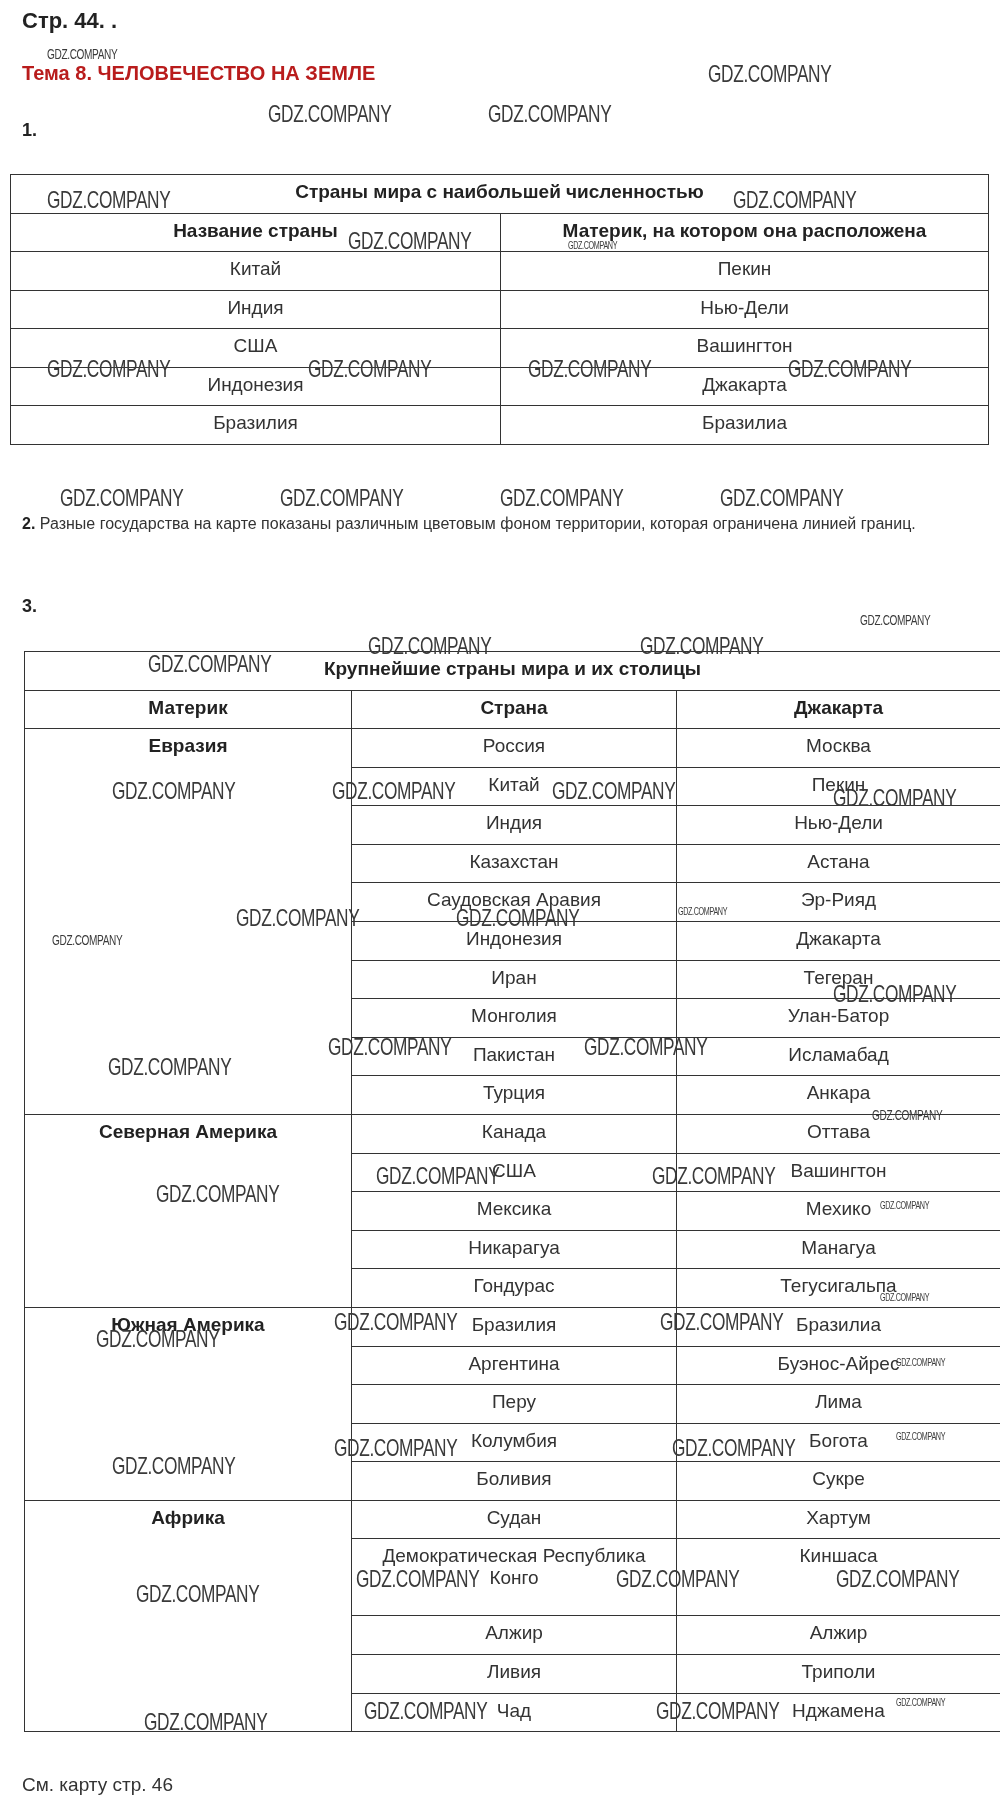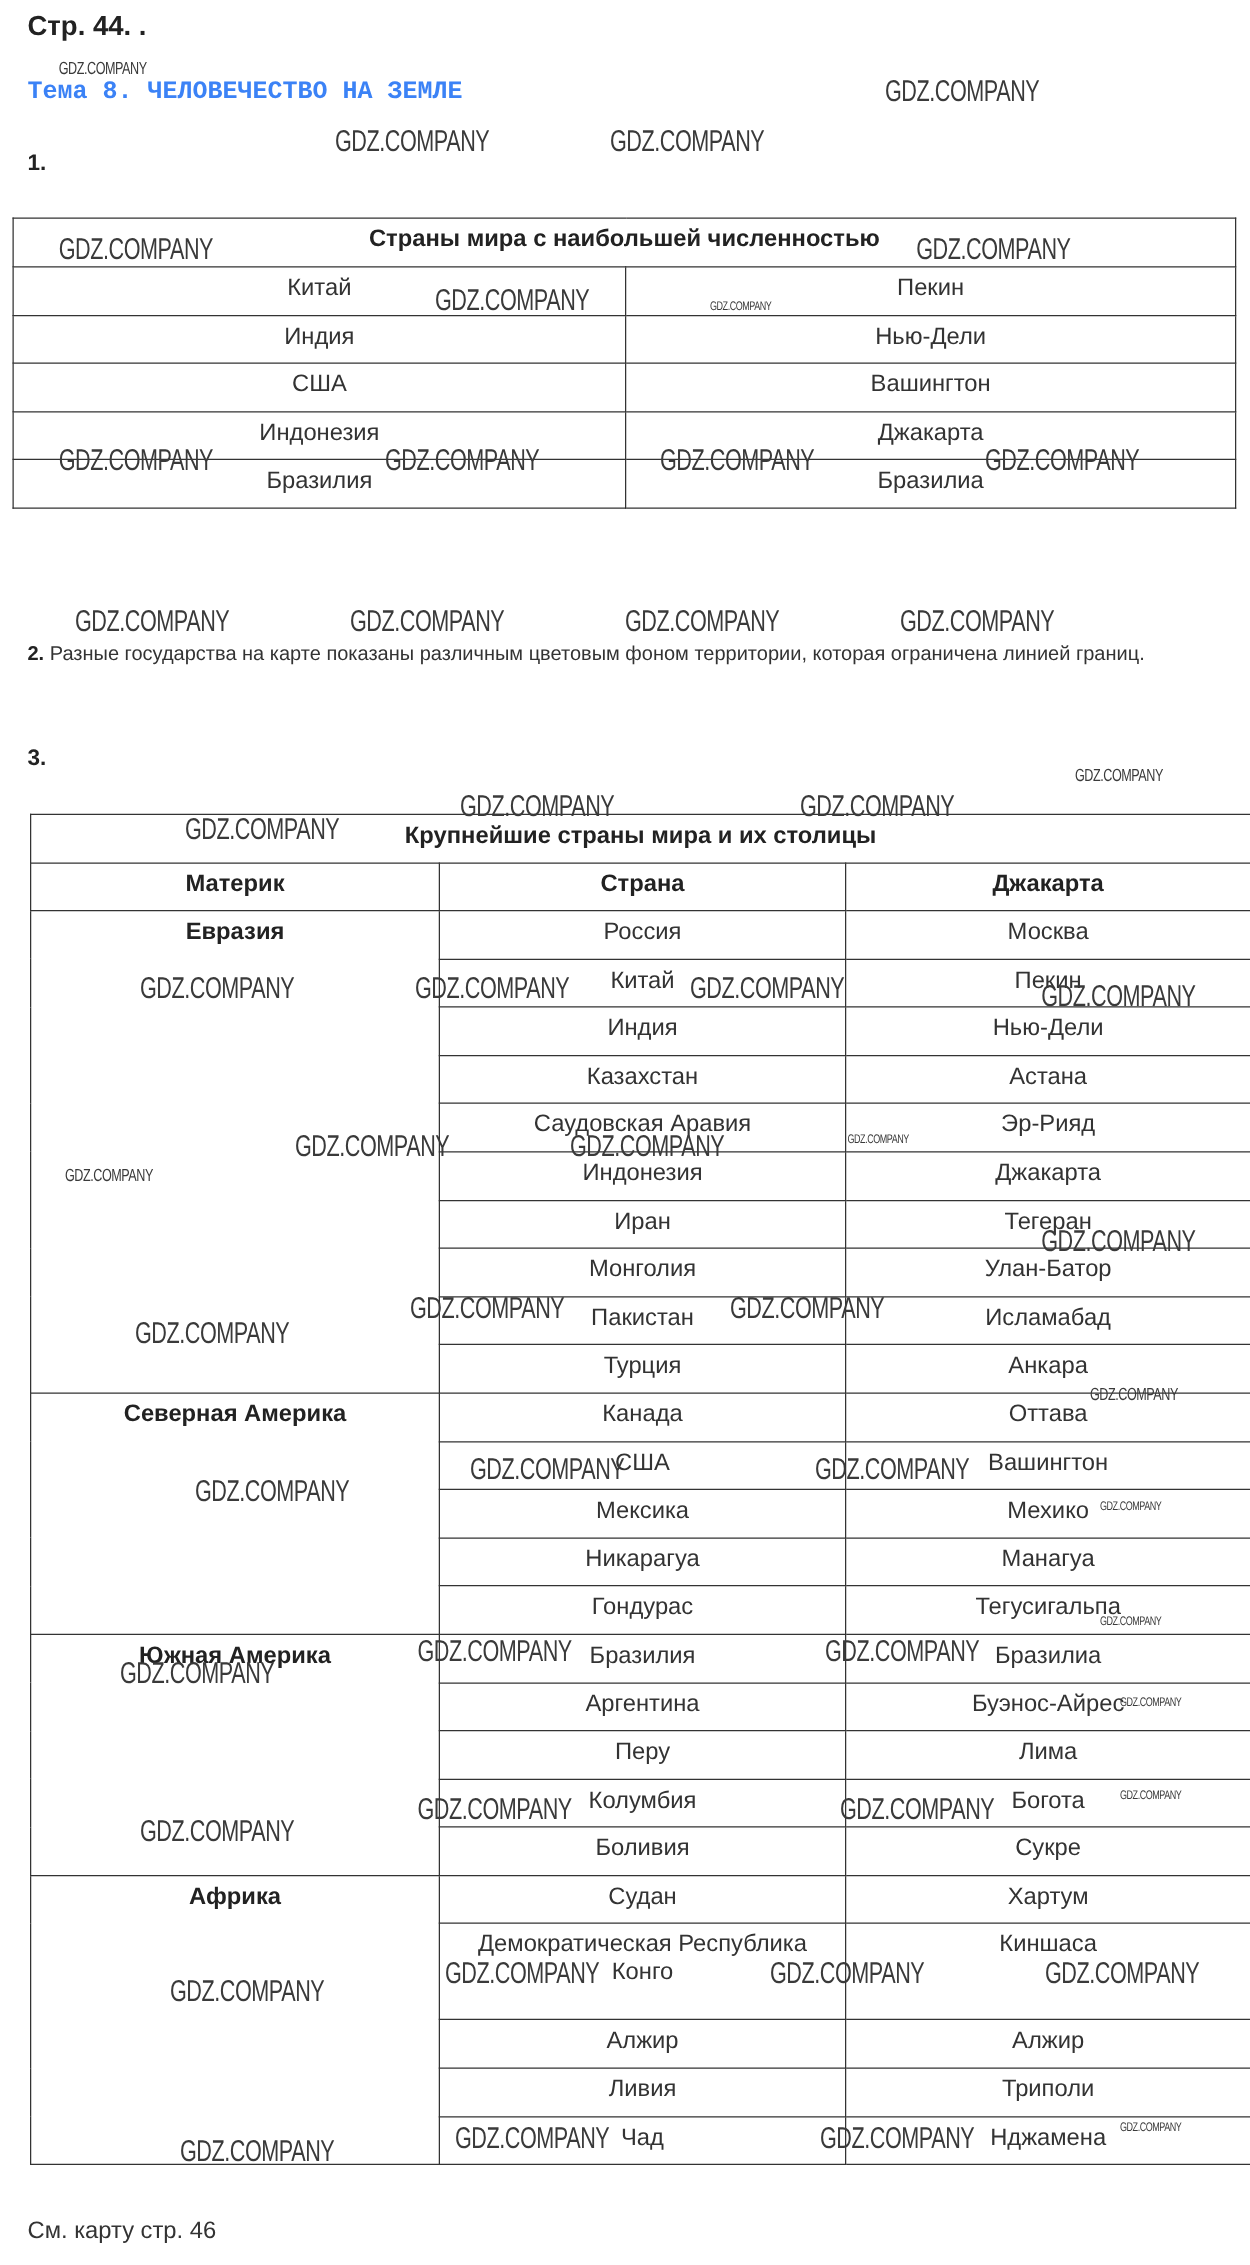--- a/index.html
+++ b/index.html
@@ -1,20 +1,20 @@
 <!DOCTYPE html>
 <html><head>
 <meta charset="utf-8">
 <style>
   html, body { margin: 0; padding: 0; background: #ffffff; }
   body { width: 1000px; height: 1812px; position: relative; overflow: hidden;
          font-family: "Liberation Sans", "DejaVu Sans", sans-serif; color: #2a2a2a; }
   .abs { position: absolute; }
   .h-page { left: 22px; top: 8px; font-size: 22px; font-weight: bold; color: #222; }
-  .h-topic { left: 22px; top: 62px; font-size: 20px; font-weight: bold; color: #3b82f6; font-family: Liberation Mono, monospace; }
+  .h-topic { left: 22px; top: 62px; font-size: 20px; font-weight: bold; color: #b91c1c; }
   .task-num { font-size: 18px; font-weight: bold; color: #222; }
   .task2 { left: 22px; top: 502px; width: 960px; font-size: 16px; line-height: 44px; color: #333; }
   .task2 b { color: #222; }
   .footer { left: 22px; top: 1774px; font-size: 19px; color: #333; }
 
   table.grid { position: absolute; border-collapse: collapse; table-layout: fixed; }
   table.grid td { border: 1.5px solid #333; text-align: center; vertical-align: top;
                   font-size: 19px; color: #333; padding: 6px 4px 0 4px; box-sizing: border-box; }
   table.grid td.title { font-weight: bold; color: #222; height: 39px; }
   table.grid td.head { font-weight: bold; color: #222; height: 38px; }
@@ -38,20 +38,24 @@
 <div class="abs task-num" style="left:22px; top:120px;">1.</div>
 
 <table class="grid" id="t1">
   <colgroup>
       <col style="width:490px">
       <col style="width:488px">
     </colgroup>
   <tbody>
       <tr>
     <td class="title" colspan="2">Страны мира с наибольшей численностью</td>
+  </tr>
+  <tr>
+    <td class="head">Название страны</td>
+    <td class="head">Материк, на котором она расположена</td>
   </tr>
   </tbody>
     <tbody id="t1-body">
       <tr>
         <td class="cell">Китай</td>
         <td class="cell">Пекин</td>
       </tr>
       <tr>
         <td class="cell">Индия</td>
         <td class="cell">Нью-Дели</td>

